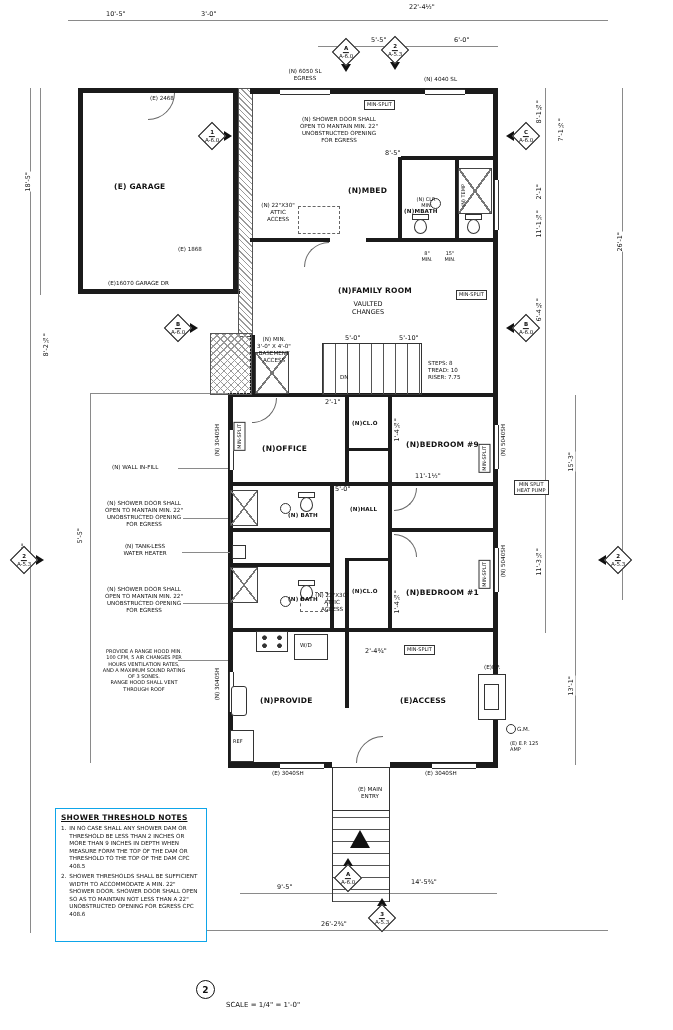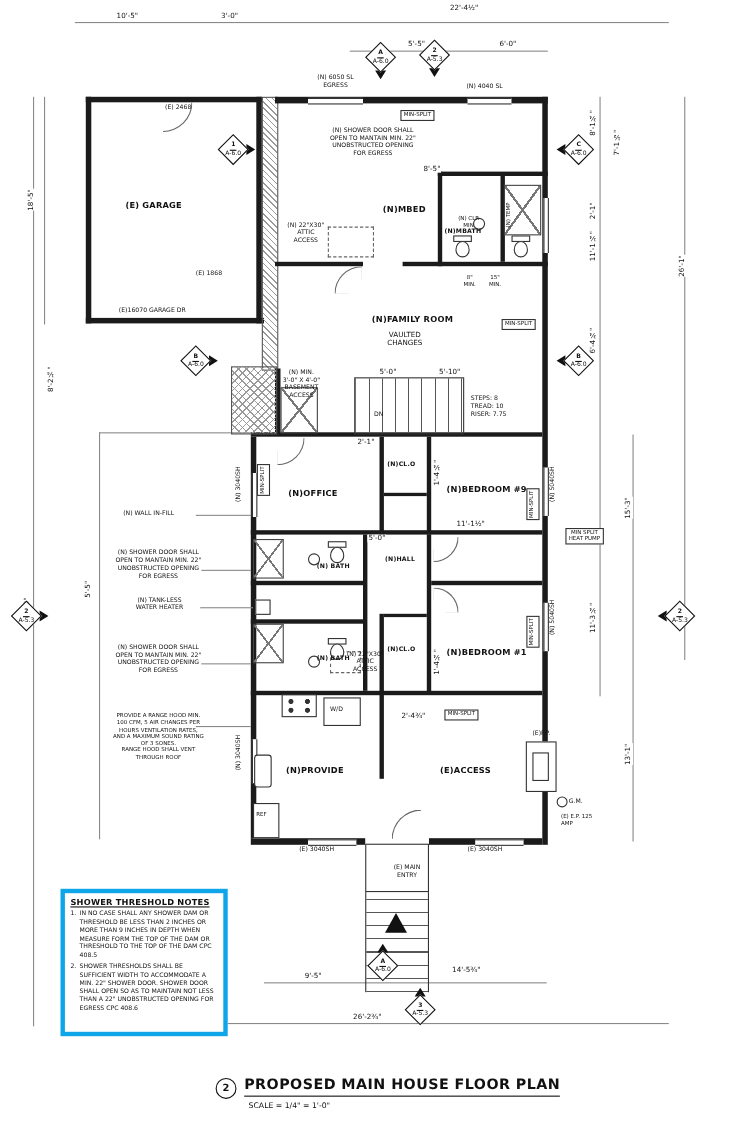--- a/index.html
+++ b/index.html
@@ -41,21 +41,21 @@
   .snk{position:absolute;width:9px;height:9px;border:1px solid #333;border-radius:50%;background:#fff}
   .stairs-v{position:absolute;border:1px solid #333;background:repeating-linear-gradient(90deg,#555 0 1px,transparent 1px 12px)}
   .stairs-h{position:absolute;border-left:1px solid #333;border-right:1px solid #333;background:repeating-linear-gradient(0deg,#555 0 1px,transparent 1px 12px)}
   .etri{position:absolute;width:0;height:0;border-left:10px solid transparent;border-right:10px solid transparent;border-bottom:18px solid #111}
   .arc{position:absolute;background:transparent}
   .range{position:absolute;border:1px solid #333;background-image:
     radial-gradient(circle at 25% 30%,#333 2px,transparent 2.6px),
     radial-gradient(circle at 75% 30%,#333 2px,transparent 2.6px),
     radial-gradient(circle at 25% 72%,#333 2px,transparent 2.6px),
     radial-gradient(circle at 75% 72%,#333 2px,transparent 2.6px)}
-  .nbox{position:absolute;border:4px solid #0ea5e9;background:#fff;padding:4px 5px;box-sizing:border-box}
+  .nbox{position:absolute;border:1px solid #0ea5e9;background:#fff;padding:4px 5px;box-sizing:border-box}
   .nbox h3{margin:0 0 3px;font-size:7.5px;text-decoration:underline;letter-spacing:.2px}
   .nitem{display:flex;gap:3px;font-size:5.6px;line-height:1.35;margin-bottom:3px}
   .tb-circle{position:absolute;width:17px;height:17px;border:1.5px solid #111;border-radius:50%;display:flex;align-items:center;justify-content:center;font-size:9px;font-weight:700;background:#fff}
   .tb-title{position:absolute;font-size:13px;font-weight:700;letter-spacing:.4px;border-bottom:1.5px solid #111;padding-bottom:2px}
   .tb-scale{position:absolute;font-size:7px}
 </style>
 </head>
 <body>
 
 <div class="sheet">
@@ -375,16 +375,15 @@
       <span>1.</span>
       <span>IN NO CASE SHALL ANY SHOWER DAM OR THRESHOLD BE LESS THAN 2 INCHES OR MORE THAN 9 INCHES IN DEPTH WHEN MEASURE FORM THE TOP OF THE DAM OR THRESHOLD TO THE TOP OF THE DAM CPC 408.5</span>
     </div>
     <div class="nitem">
       <span>2.</span>
       <span>SHOWER THRESHOLDS SHALL BE SUFFICIENT WIDTH TO ACCOMMODATE A MIN. 22" SHOWER DOOR. SHOWER DOOR SHALL OPEN SO AS TO MAINTAIN NOT LESS THAN A 22" UNOBSTRUCTED OPENING FOR EGRESS CPC 408.6</span>
     </div>
   </div>
 
   <div class="tb-circle" style="left:196px;top:980px">2</div>
-  <div class="tb-title" style="left:222px;top:979px">PROPOSED MAIN HOUSE FLOOR PLAN</div>
   <div class="tb-scale" style="left:226px;top:1001px">SCALE = 1/4" = 1'-0"</div>
 
 </div>
 
 </body></html>

